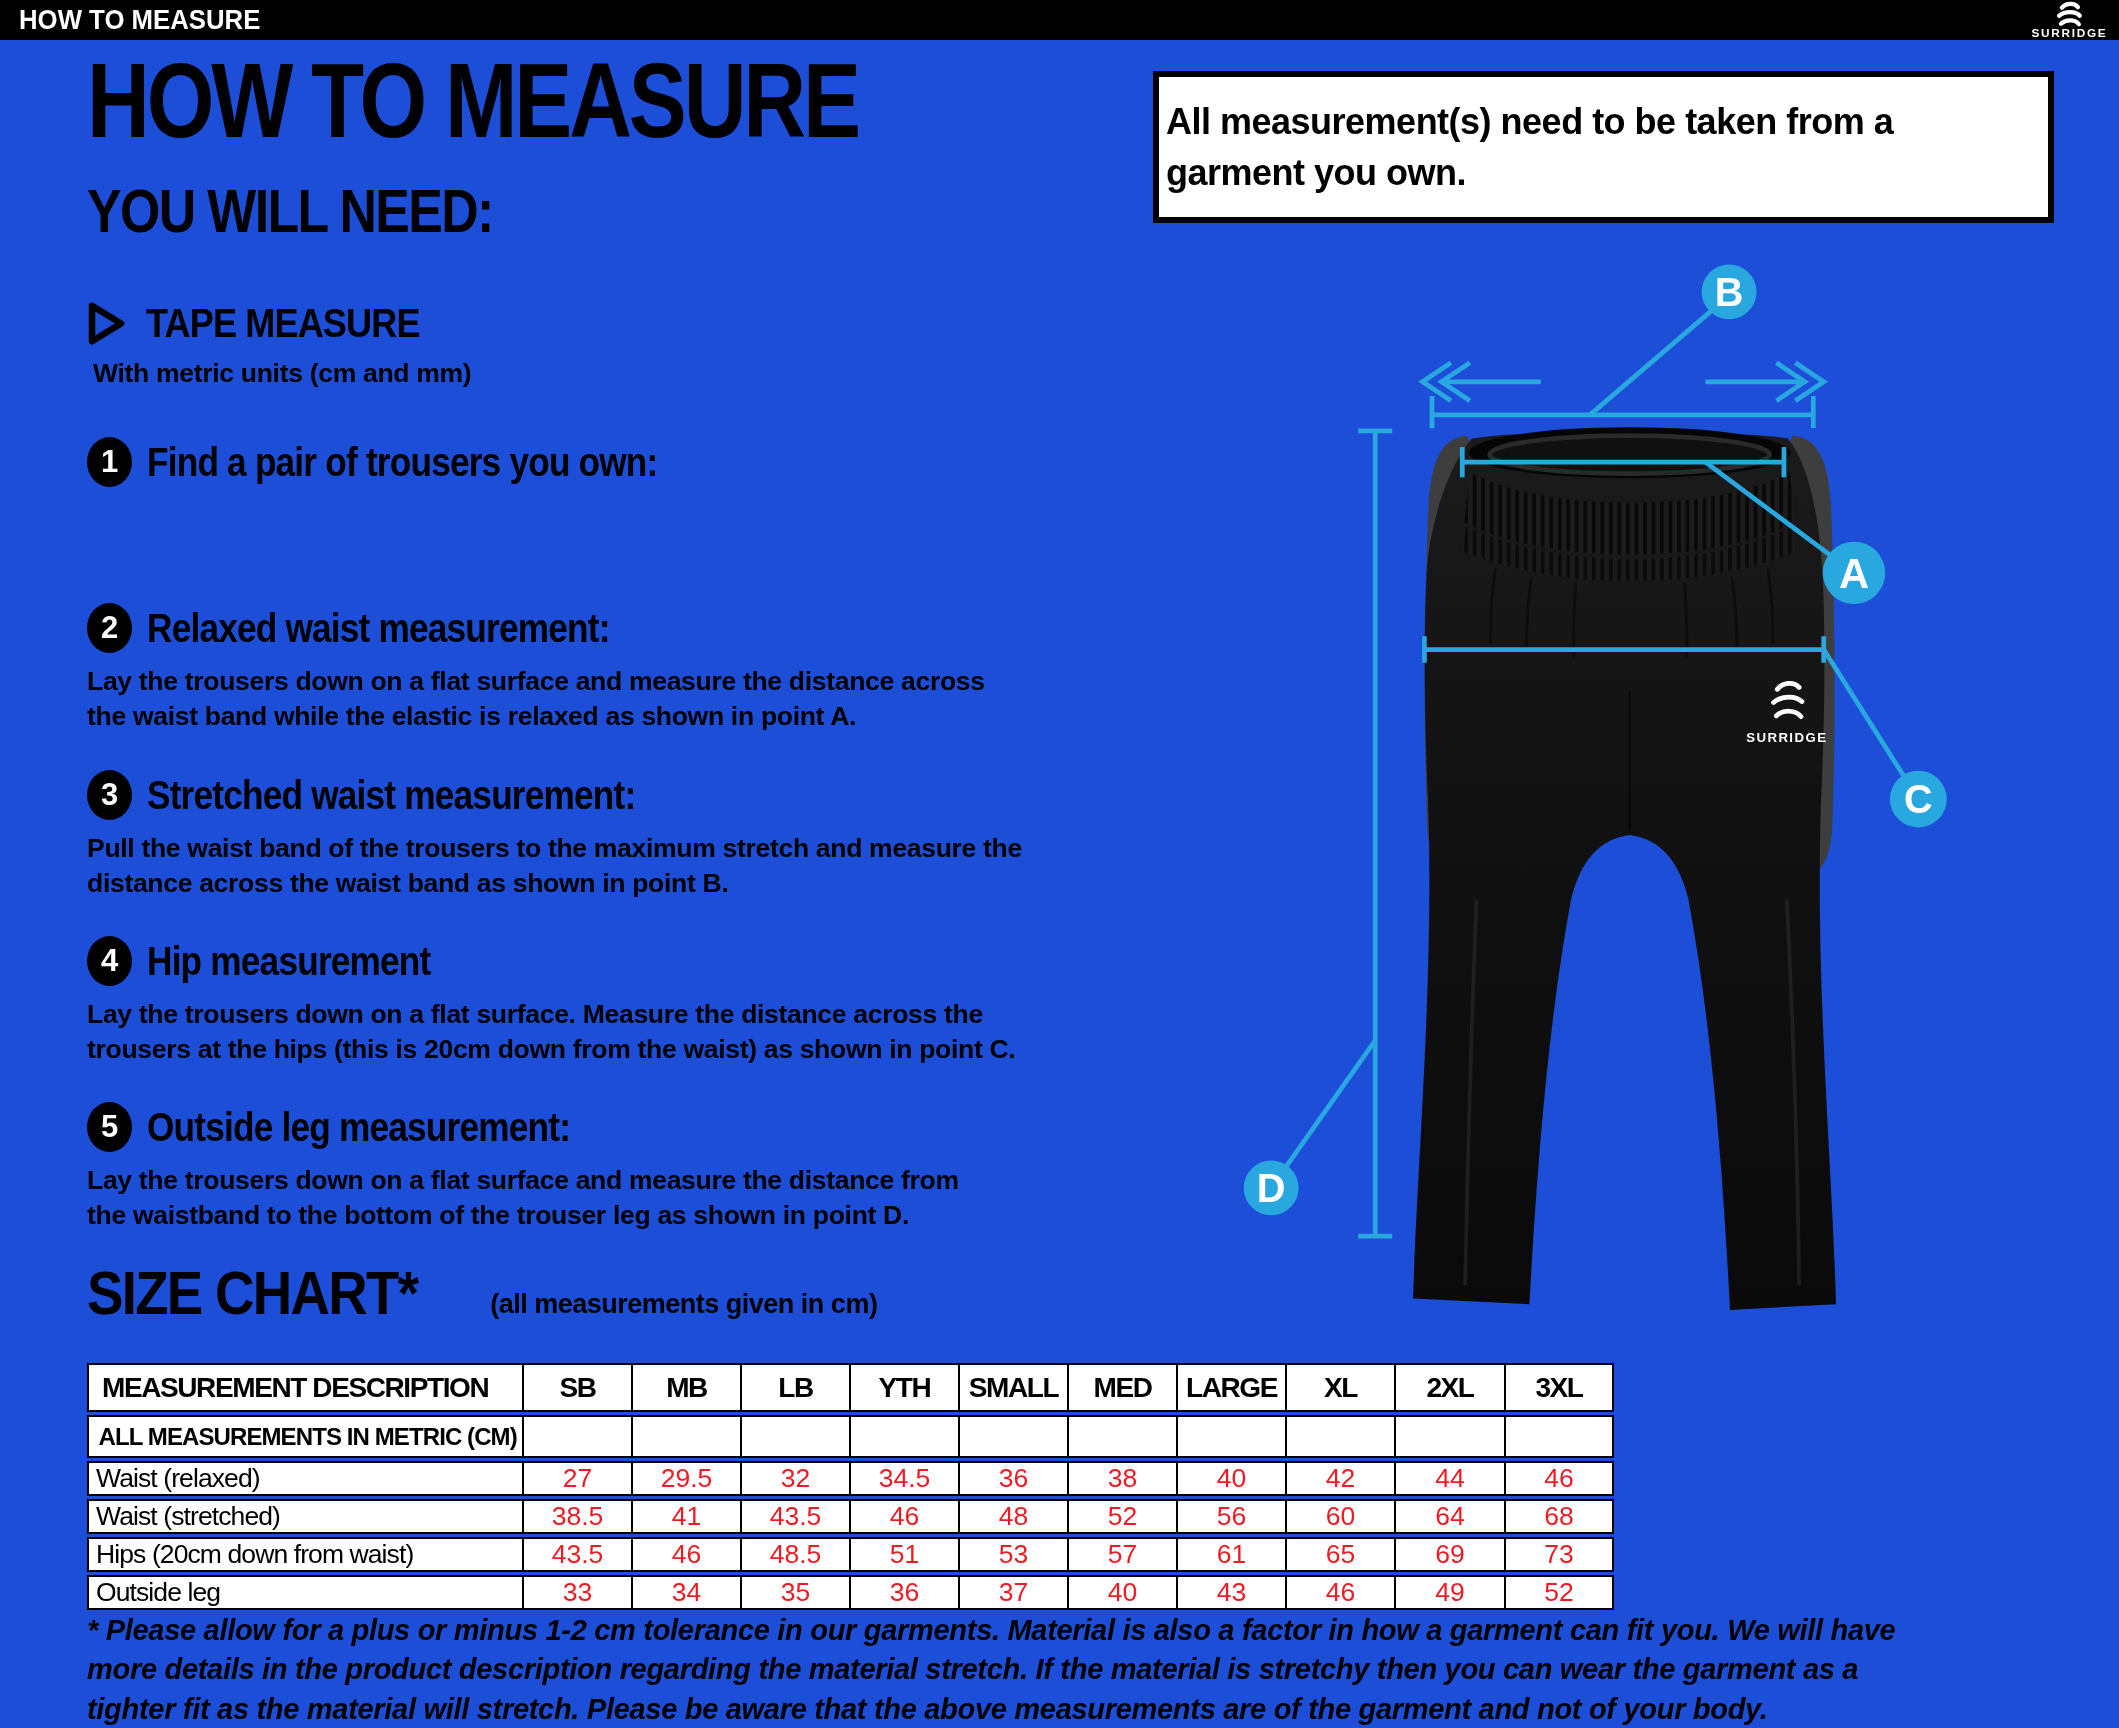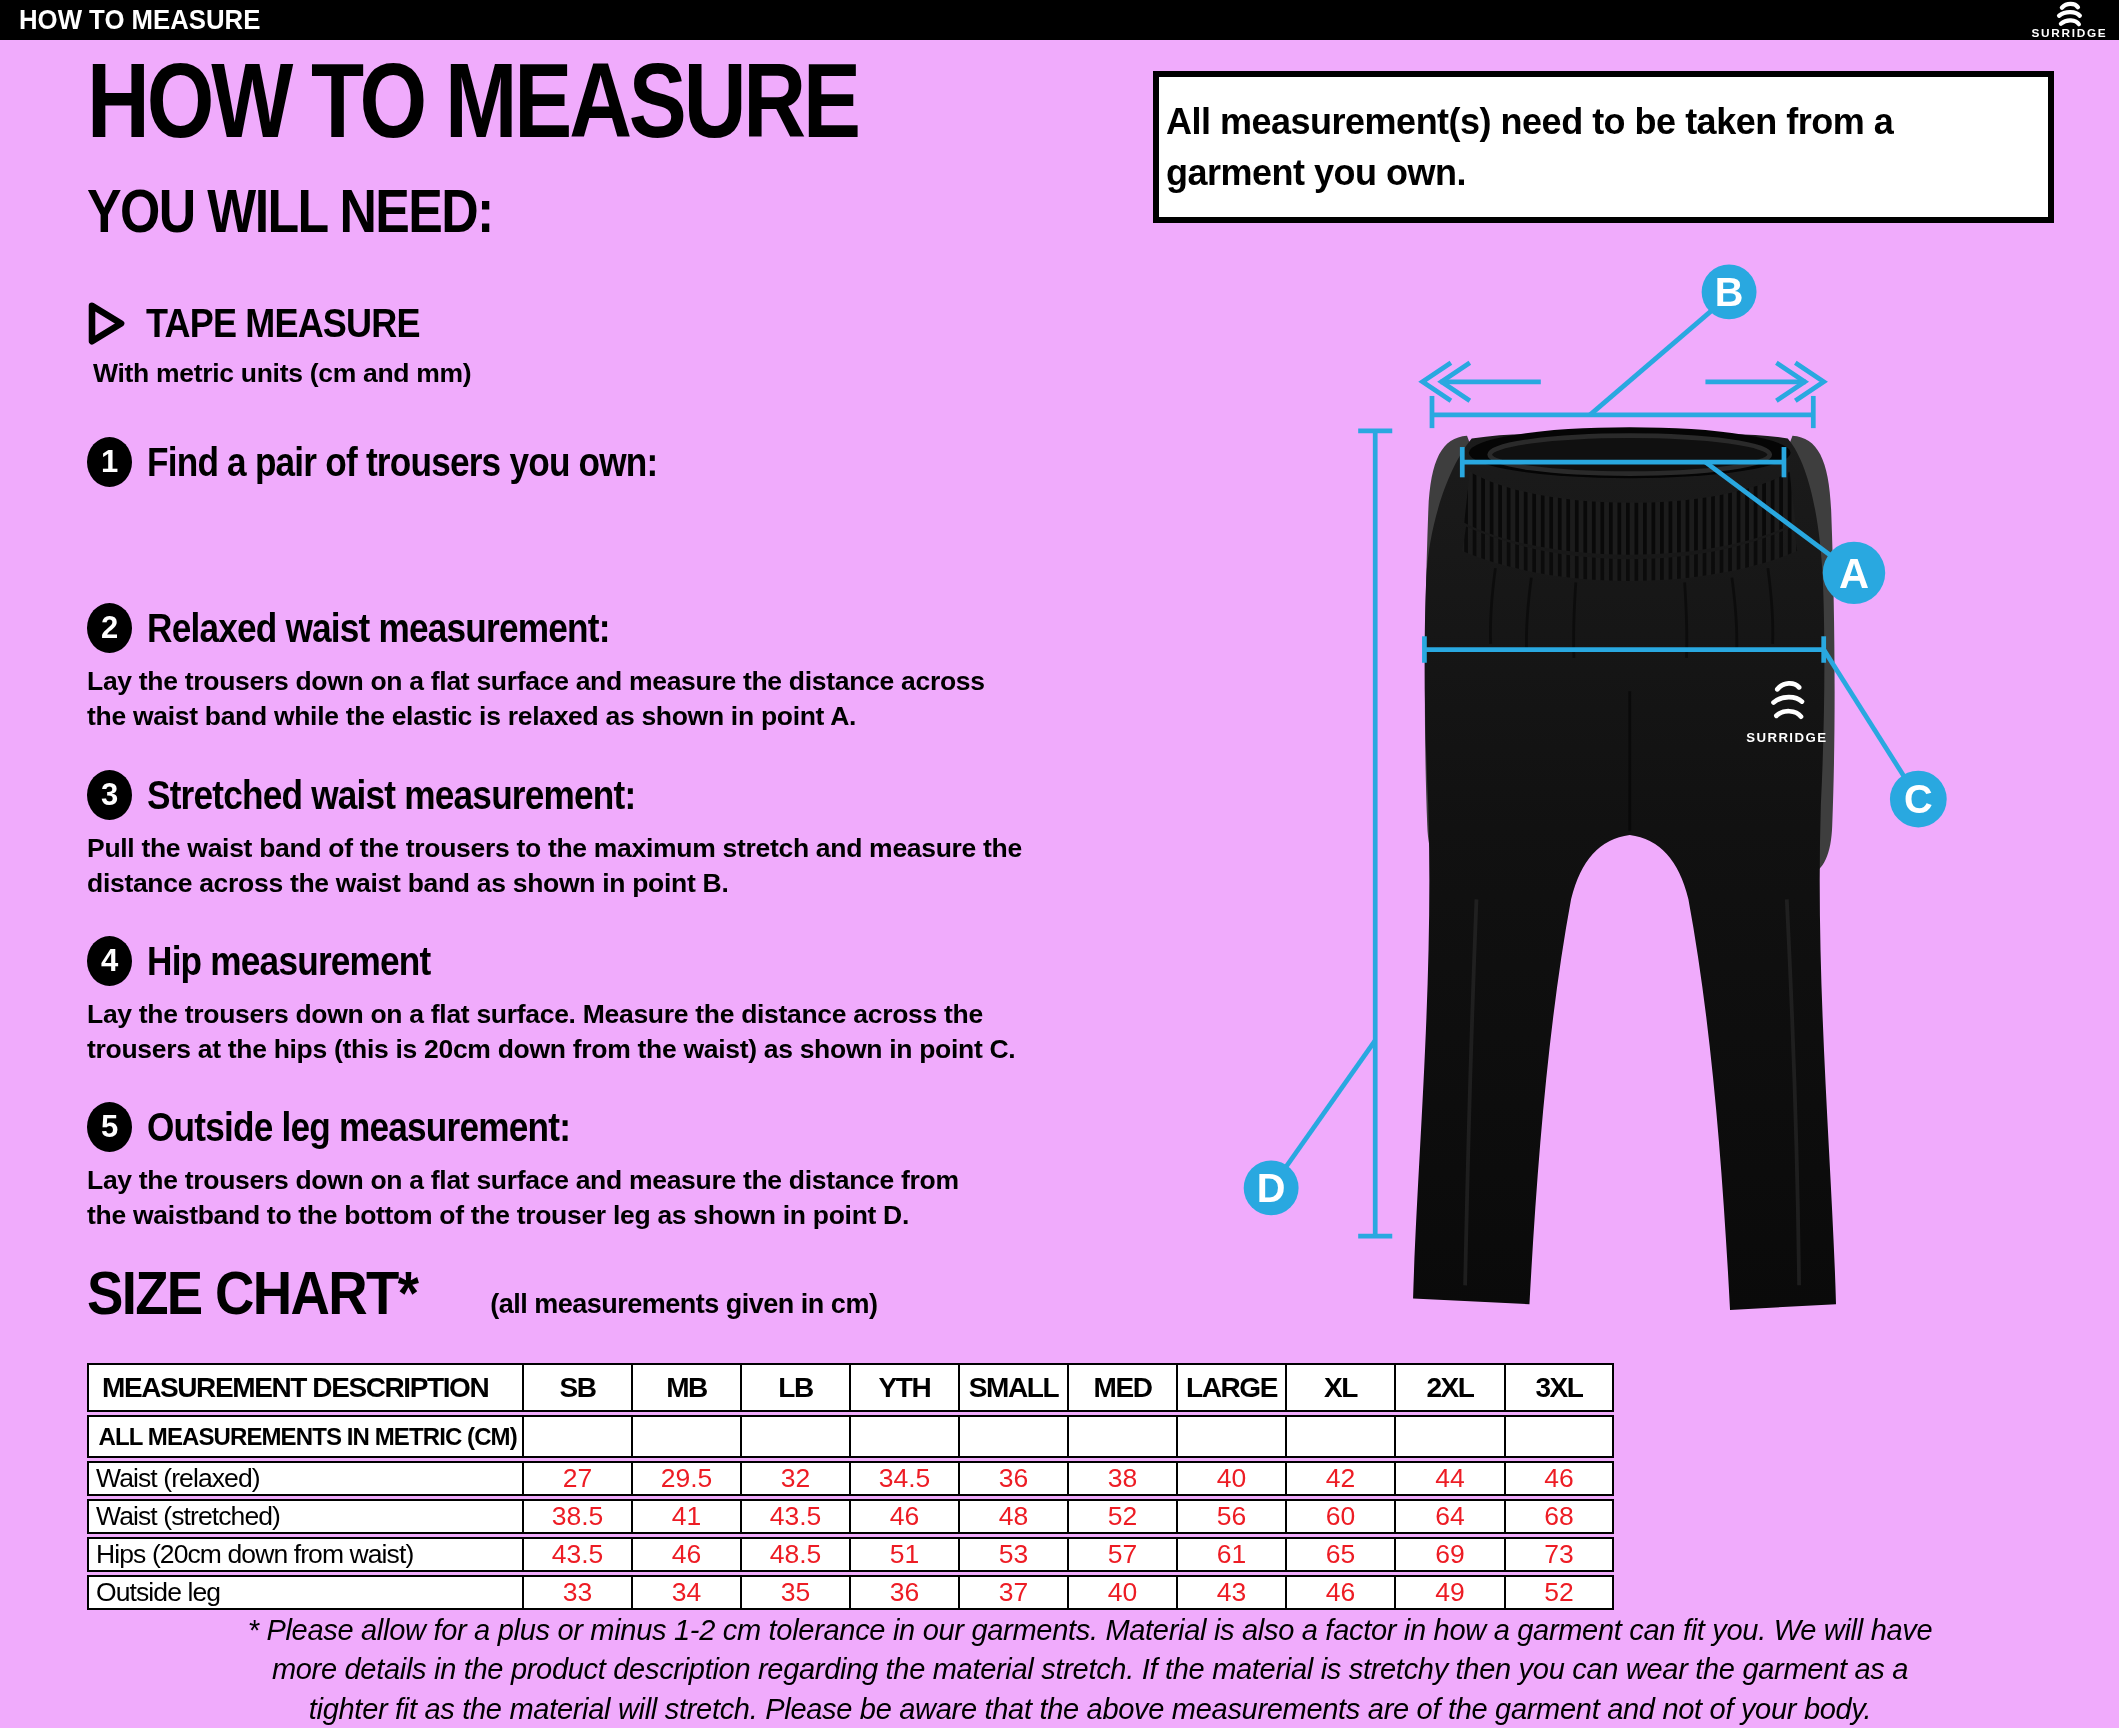--- a/index.html
+++ b/index.html
@@ -1,16 +1,16 @@
 <!DOCTYPE html>
 <html style="font-size:15px"><head>
 <meta charset="utf-8">
 <style>
   html,body{margin:0;padding:0;background:#fff;}
-  .page{position:relative;width:2120px;height:1728px;background:#f0abfc;overflow:hidden;
+  .page{position:relative;width:2120px;height:1728px;background:#1d4ed8;overflow:hidden;
         font-family:"Liberation Sans",sans-serif;color:#000;}
 
   
   .topbar{position:absolute;left:0;top:0;width:2120px;height:40px;background:#000;}
   .topbar-title{position:absolute;left:19px;top:3.8px;color:#fff;font-size:28px;font-weight:800;
         letter-spacing:0;transform:scaleX(.92);transform-origin:left top;white-space:nowrap;}
   .topbar-logo{position:absolute;right:9.5px;top:0;width:85px;height:40px;}
 
   
   .main-title{position:absolute;left:87px;top:47px;font-size:106px;line-height:1;font-weight:800;
@@ -53,22 +53,22 @@
         background:#fff;padding:0 5.7px;}
   .size-table th:last-child,.size-table td:last-child{border-right:2.8px solid #000;}
   .size-table .hdr th{height:49px;font-size:28px;font-weight:700;letter-spacing:-1.4px;text-align:center;}
   .size-table .hdr th.desc{text-align:left;padding-left:13px;}
   .size-table .metric td{height:43px;font-size:24px;font-weight:700;letter-spacing:-0.9px;text-align:left;padding-left:9.5px;}
   .size-table .datarow td{height:32px;font-size:26.5px;text-align:center;color:#ED1C24;}
   .size-table .datarow td.lbl{color:#000;text-align:left;padding-left:7px;font-size:26.5px;
         font-weight:400;letter-spacing:-0.9px;}
 
   
-  .footnote{position:absolute;left:87px;top:1611px;width:2006px;font-size:29px;font-weight:400;
-        font-style:italic;line-height:1.36;letter-spacing:-0.3px;white-space:pre-line;text-align:center;}
+  .footnote{position:absolute;left:87px;top:1611px;width:2006px;font-size:29px;font-weight:700;
+        font-style:italic;line-height:1.36;letter-spacing:-0.3px;white-space:pre-line;}
 
   .diagram-svg{position:absolute;left:1183px;top:237px;width:937px;height:1107px;}
 </style>
 </head>
 <body>
 
 <div class="page">
 
   <div class="topbar">
     <div class="topbar-title">HOW TO MEASURE</div>

